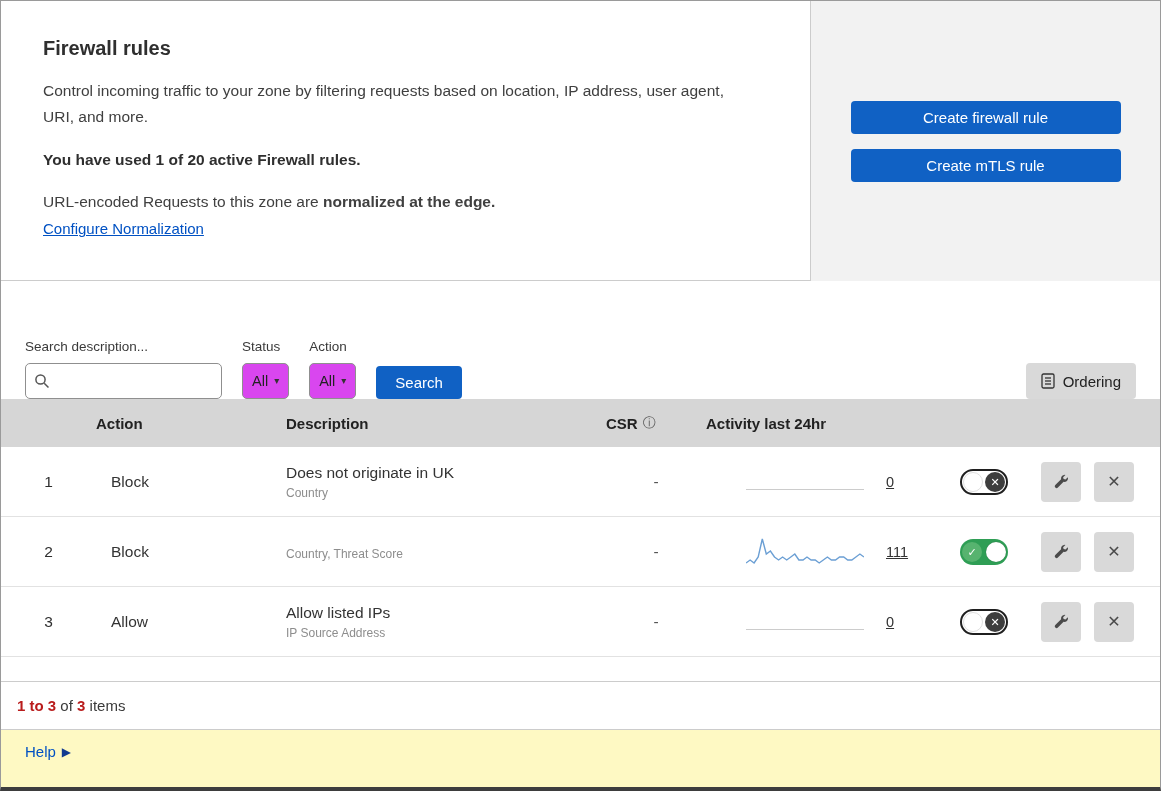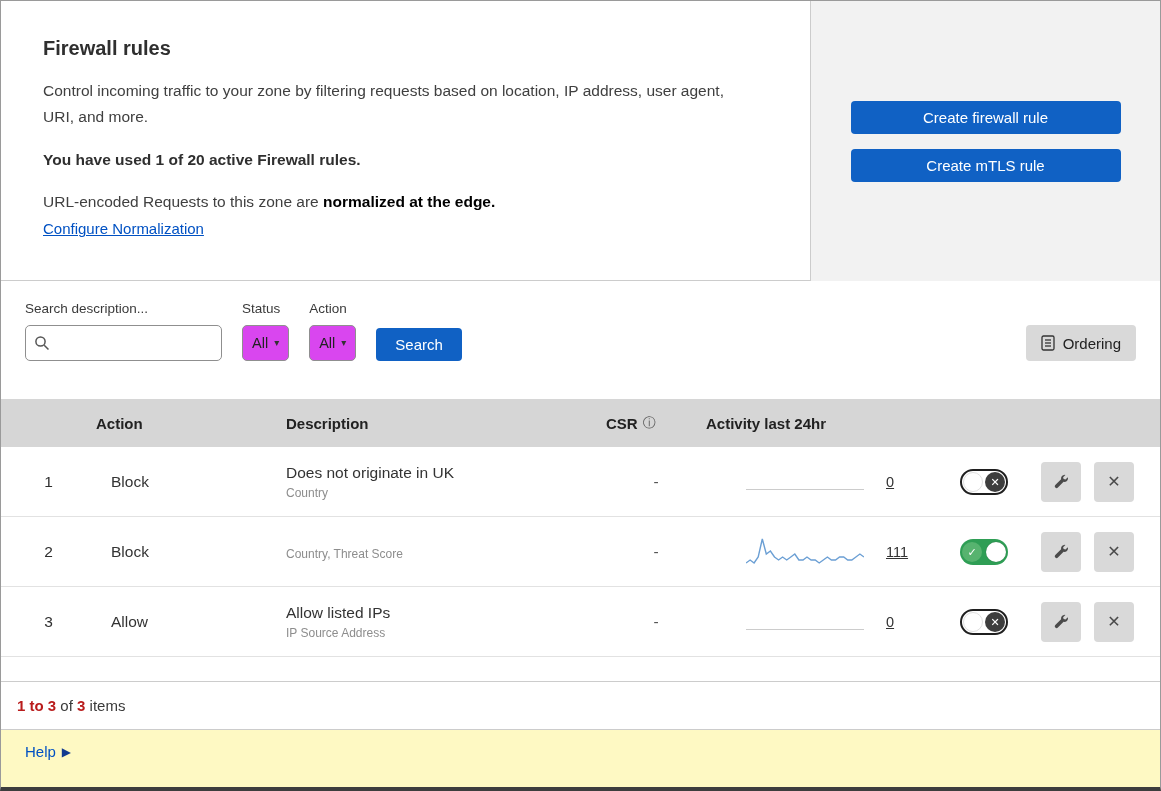--- a/index.html
+++ b/index.html
@@ -24,38 +24,38 @@
   
   .top{display:flex;height:280px;flex:0 0 auto;}
   .top-left{
     flex:1;background:#fff;padding:36px 40px 0 42px;
     border-right:1px solid #ccc;border-bottom:1px solid #ccc;
   }
   .page-title{font-size:20px;font-weight:600;color:#2f2f2f;margin-bottom:18px;}
   .page-desc{font-size:15.5px;line-height:1.65;color:#404040;max-width:710px;}
   .usage{font-size:15.5px;font-weight:700;color:#2f2f2f;margin-top:22px;}
   .norm{font-size:15.5px;color:#404040;margin-top:24px;}
-  .norm b{font-weight:700;color:#000000;}
+  .norm b{font-weight:700;color:#404040;}
   .link{
     display:inline-block;margin-top:9px;font-size:15px;
     color:var(--link-blue);text-decoration:underline;cursor:pointer;
   }
   .top-right{
     width:349px;background:#f2f2f2;
     display:flex;flex-direction:column;justify-content:center;align-items:center;
     gap:15px;padding:0 40px;
   }
   .btn-primary{
     width:270px;height:33px;border:none;border-radius:4px;
     background:var(--primary-blue);color:#fff;font-size:15px;
     font-family:inherit;cursor:pointer;
   }
   
   .filter-bar{
-    height:118px;display:flex;align-items:flex-start;
+    height:118px;display:flex;align-items:flex-end;
     padding:20px 24px 0 24px;gap:20px;flex:0 0 auto;background:#fff;
   }
   .f-group{display:flex;flex-direction:column;}
   .f-label{font-size:13.5px;color:#3a3a3a;margin-bottom:9px;}
   .search-wrap{position:relative;width:197px;}
   .search-input{
     width:197px;height:36px;border:1px solid #8f8f8f;border-radius:5px;
     padding:0 10px 0 32px;font-size:14px;font-family:inherit;color:#333;
   }
   .search-icon{

